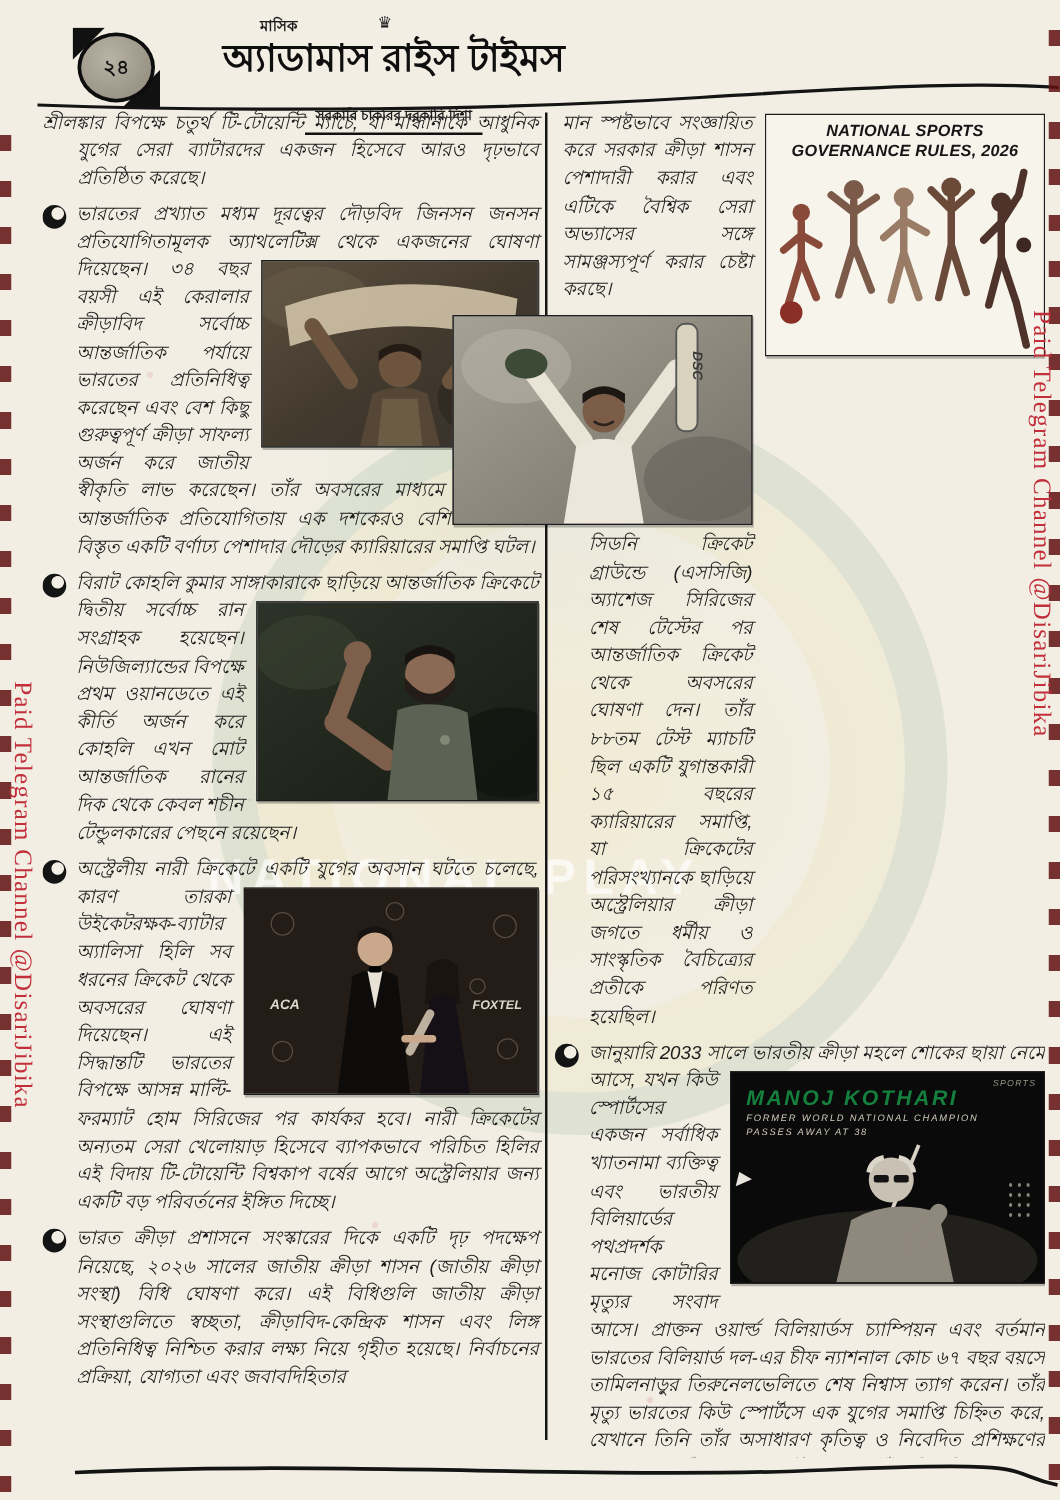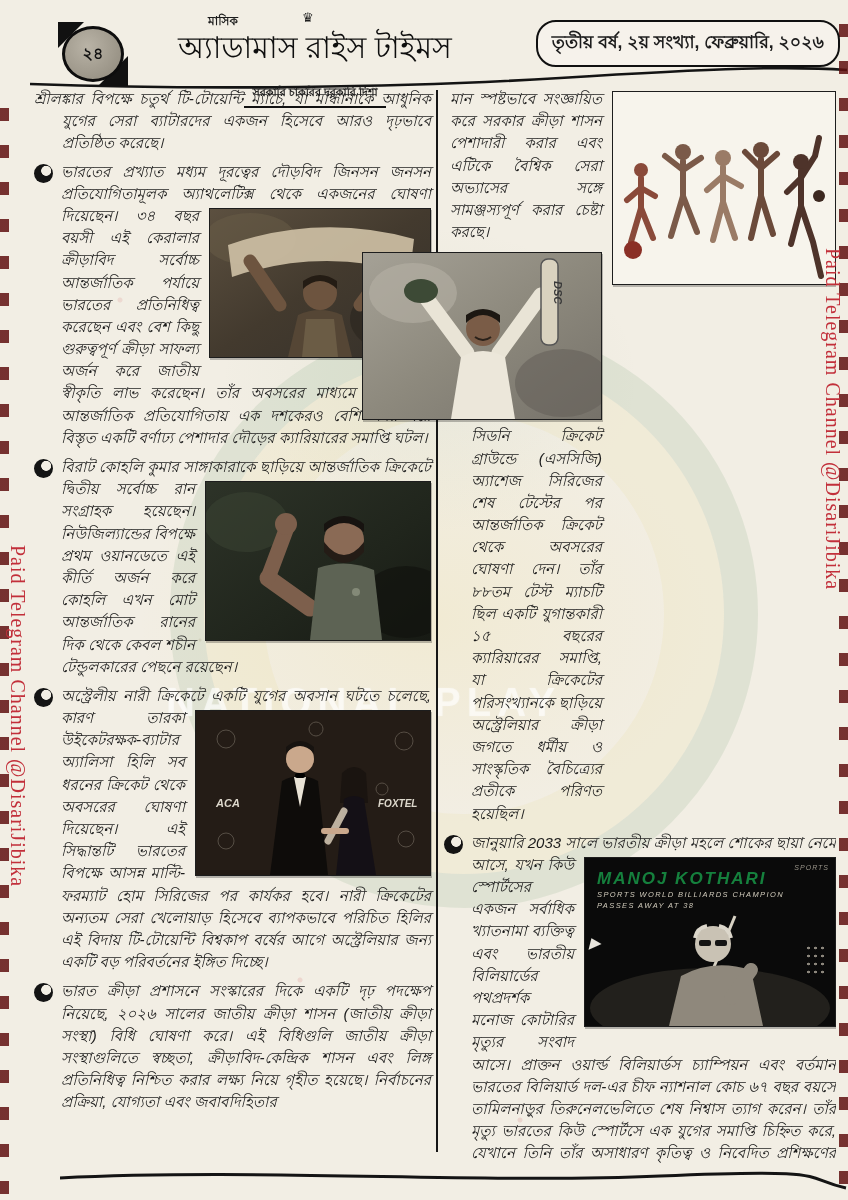--- a/index.html
+++ b/index.html
@@ -31,21 +31,21 @@
   .pagenum-badge .wedge1{position:absolute;left:-2px;top:-2px;width:26px;height:26px;background:#111;
     clip-path:polygon(0 0,100% 0,0 100%);}
   .pagenum-badge .wedge2{position:absolute;right:-4px;bottom:-4px;width:30px;height:30px;background:#111;
     clip-path:polygon(100% 0,100% 100%,0 100%);}
   .pagenum-badge .oval{position:absolute;left:2px;top:2px;width:56px;height:50px;border-radius:50%;
     border:3px solid #0d0d0d;background:radial-gradient(circle at 40% 35%, #b9b3a6, #8e887b);
     display:flex;align-items:center;justify-content:center;font-size:16px;font-weight:bold;color:#111;}
   .masthead{position:absolute;left:150px;top:12px;width:330px;text-align:center;z-index:6;}
   .mast-label{display:block;text-align:left;margin-left:58px;font-size:12px;font-weight:bold;font-family:Liberation Mono, monospace;}
   .mast-crown{position:absolute;left:152px;top:-2px;font-size:13px;}
-  .mast-title{font-size:30px;font-weight:normal;letter-spacing:0px;line-height:1.05;color:#0e0e0e;}
+  .mast-title{font-size:30px;font-weight:bold;letter-spacing:0px;line-height:1.05;color:#0e0e0e;}
   .mast-tagline{display:inline-block;font-size:11px;font-weight:bold;margin-top:20px;padding:0 8px 3px 8px;
     border-bottom:2px solid #111;}
   .issue-box{position:absolute;right:8px;top:20px;z-index:6;border:2.5px solid #101010;border-radius:20px;
     padding:7px 14px;font-size:17.5px;font-weight:bold;background:rgba(248,245,238,.65);white-space:nowrap;}
   .header-rule{position:absolute;left:0;top:58px;width:848px;height:34px;z-index:4;}
   
   .cols{position:absolute;left:34px;top:88px;width:802px;height:1078px;display:flex;z-index:2;overflow:hidden;font-style:italic;}
   .col{text-align:justify;font-size:15px;line-height:1.48;overflow-wrap:break-word;}
   .col-left{width:397px;}
   .col-divider{width:2px;background:#161616;margin:2px 6px 14px 5px;}
@@ -100,21 +100,20 @@
     <div class="oval">২৪</div>
   </div>
 
   <div class="masthead">
     <span class="mast-label">মাসিক</span>
     <span class="mast-crown">♛</span>
     <div class="mast-title">অ্যাডামাস রাইস টাইমস</div>
     <span class="mast-tagline">সরকারি চাকরির দরকারি দিশা</span>
   </div>
 
-  <div class="issue-box">তৃতীয় বর্ষ, ২য় সংখ্যা, ফেব্রুয়ারি, ২০২৬</div>
 
   <svg class="header-rule" viewBox="0 0 848 34">
     <path d="M30 26 C 200 32, 400 30, 560 20 S 790 8, 847 12" stroke="#141414" stroke-width="2.6" fill="none"></path>
   </svg>
 
   <div class="cols">
 
     <div class="col col-left">
 
       <p class="intro-left">শ্রীলঙ্কার বিপক্ষে চতুর্থ টি-টোয়েন্টি ম্যাচে, যা মান্ধানাকে আধুনিক যুগের সেরা ব্যাটারদের একজন হিসেবে আরও দৃঢ়ভাবে প্রতিষ্ঠিত করেছে।</p>
@@ -218,20 +217,24 @@
       </div>
 
     </div>
 
     <div class="col-divider"></div>
 
     <div class="col col-right">
 
       <p class="intro-right">
         <span class="ph ph-gov">
+          <span class="gov-title">
+            <span>NATIONAL SPORTS</span><br>
+            <span>GOVERNANCE RULES, 2026</span>
+          </span>
           <svg width="222" height="192" viewBox="0 0 222 192">
             <rect width="222" height="192" fill="#f7f4ec"></rect>
             <g stroke="#7b5a49" stroke-width="6" stroke-linecap="round" fill="#7b5a49">
               <circle cx="28" cy="78" r="7" stroke="none" fill="#8a4a3a"></circle>
               <path d="M28 86 L28 116 M28 96 L14 108 M28 96 L42 104 M28 116 L18 150 M28 116 L40 146" fill="none" stroke="#8a4a3a"></path>
               <circle cx="70" cy="60" r="8" stroke="none"></circle>
               <path d="M70 69 L70 104 M70 78 L52 64 M70 78 L88 66 M70 104 L58 144 M70 104 L84 140" fill="none"></path>
               <circle cx="110" cy="66" r="8" stroke="none" fill="#9a7b66"></circle>
               <path d="M110 75 L110 110 M110 84 L94 98 M110 84 L128 94 M110 110 L100 148 M110 110 L122 146" fill="none" stroke="#9a7b66"></path>
               <circle cx="148" cy="58" r="8" stroke="none" fill="#6b4a3a"></circle>
@@ -287,21 +290,21 @@
               <path d="M150 58 L112 150" stroke="#d8d2c4" stroke-width="3"></path>
               <circle cx="128" cy="86" r="18" fill="#c9c2b4"></circle>
               <path d="M110 80 Q112 70 122 68 M146 80 Q144 70 134 68" stroke="#dcd7cb" stroke-width="4" fill="none"></path>
               <rect x="114" y="82" width="12" height="6" rx="2" fill="#141414"></rect>
               <rect x="130" y="82" width="12" height="6" rx="2" fill="#141414"></rect>
               <path d="M84 168 L96 118 Q128 100 166 112 L178 168 Z" fill="#8f887c"></path>
               <path d="M100 128 L156 120" stroke="#6e6террор" stroke-width="0" fill="none"></path>
               <path d="M166 112 L146 140" stroke="#8f887c" stroke-width="14" stroke-linecap="round"></path>
             </svg>
             <span class="ko-name">MANOJ KOTHARI</span>
-            <span class="ko-sub">SPORTS WORLD BILLIARDS CHAMPION</span>
+            <span class="ko-sub">FORMER WORLD NATIONAL CHAMPION</span>
             <span class="ko-sub2">PASSES AWAY AT 38</span>
             <span class="ko-channel">SPORTS</span>
             <span class="ko-play">▶</span>
             <span class="ko-dots"></span>
           </span>
           <span>নেমে আসে, যখন কিউ স্পোর্টসের একজন সর্বাধিক খ্যাতনামা ব্যক্তিত্ব এবং ভারতীয় বিলিয়ার্ডের পথপ্রদর্শক মনোজ কোটারির মৃত্যুর সংবাদ আসে। প্রাক্তন ওয়ার্ল্ড বিলিয়ার্ডস চ্যাম্পিয়ন এবং বর্তমান ভারতের বিলিয়ার্ড দল-এর চীফ ন্যাশনাল কোচ ৬৭ বছর বয়সে তামিলনাড়ুর তিরুনেলভেলিতে শেষ নিশ্বাস ত্যাগ করেন। তাঁর মৃত্যু ভারতের কিউ স্পোর্টসে এক যুগের সমাপ্তি চিহ্নিত করে, যেখানে তিনি তাঁর অসাধারণ কৃতিত্ব ও নিবেদিত প্রশিক্ষণের মাধ্যমে খেলাটিকে অভূতপূর্ব উচ্চতায় পৌঁছে দিয়েছিলেন।</span>
         </div>
       </div>
 
     </div>

